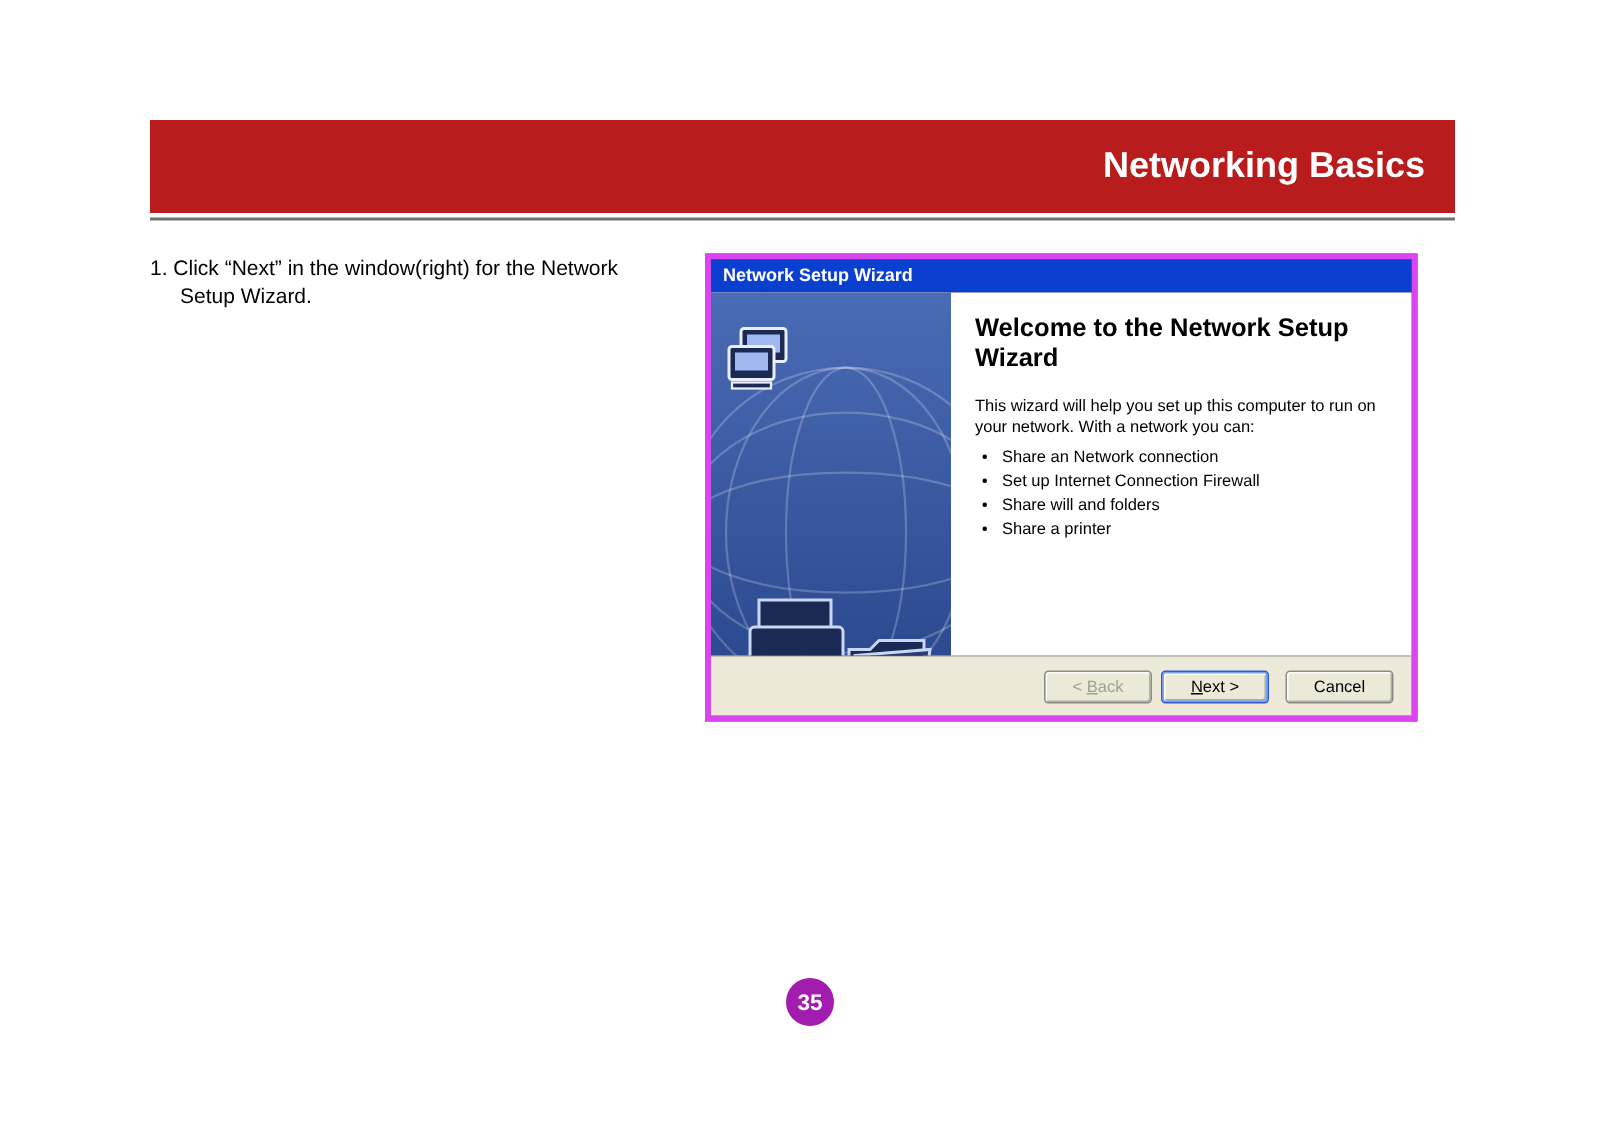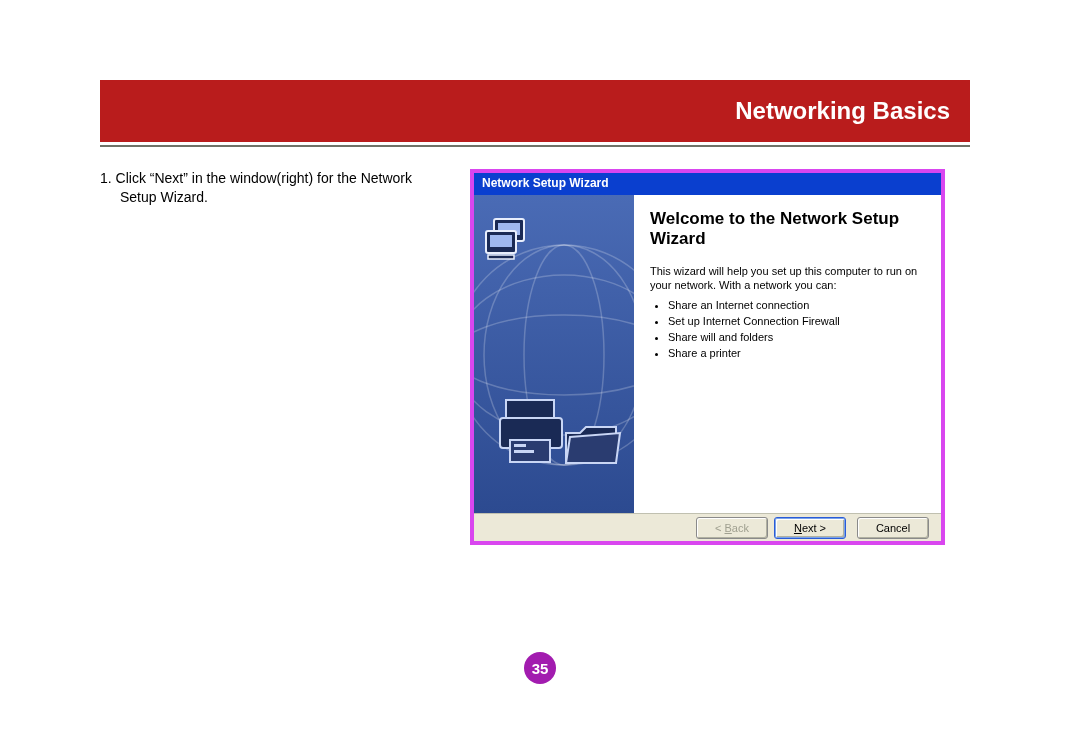--- a/index.html
+++ b/index.html
@@ -70,21 +70,21 @@
     background: #0a3fcf;
     color: #ffffff;
     font-size: 12px;
     font-weight: bold;
     padding: 3px 8px;
     font-family: Tahoma, Arial, sans-serif;
   }
   .wizard-body {
     display: flex;
     background: #ffffff;
-    height: 318px;
+    height: 242px;
   }
   .wizard-left {
     width: 160px;
     background: #3b5ba5;
     background: linear-gradient(to bottom, #4a6bb5 0%, #2c4a90 100%);
     position: relative;
     overflow: hidden;
   }
   .wizard-left svg {
     position: absolute;
@@ -115,21 +115,21 @@
     list-style: disc;
     padding-left: 18px;
     margin-bottom: auto;
   }
   .wizard-continue {
     font-size: 11px;
     margin-top: auto;
     padding-bottom: 6px;
   }
   .wizard-footer {
-    height: 28px;
+    height: 40px;
     background: #ece9d8;
     border-top: 1px solid #c0c0b0;
     display: flex;
     align-items: center;
     justify-content: flex-end;
     padding-right: 12px;
     gap: 6px;
   }
   .wiz-btn {
     min-width: 72px;
@@ -220,21 +220,21 @@
               <g transform="translate(92,232)">
                 <path d="M0 6 L14 6 L20 0 L50 0 L50 36 L0 36 Z" fill="#1a2a55" stroke="#c9d6f5" stroke-width="2"></path>
                 <path d="M4 10 L54 6 L50 36 L0 36 Z" fill="#2a3c70" stroke="#c9d6f5" stroke-width="2"></path>
               </g>
             </svg>
           </div>
           <div class="wizard-right">
             <div class="wizard-heading">Welcome to the Network Setup Wizard</div>
             <div class="wizard-intro">This wizard will help you set up this computer to run on your network. With a network you can:</div>
             <ul class="wizard-bullets">
-              <li>Share an Internet connection</li>
+              <li>Share an Network connection</li>
               <li>Set up Internet Connection Firewall</li>
               <li>Share will and folders</li>
               <li>Share a printer</li>
             </ul>
           </div>
         </div>
         <div class="wizard-footer">
           <button class="wiz-btn disabled"><span>&lt; </span><span class="ul">B</span><span>ack</span></button>
           <button class="wiz-btn default"><span class="ul">N</span><span>ext &gt;</span></button>
           <button class="wiz-btn" style="margin-left:5px">Cancel</button>

